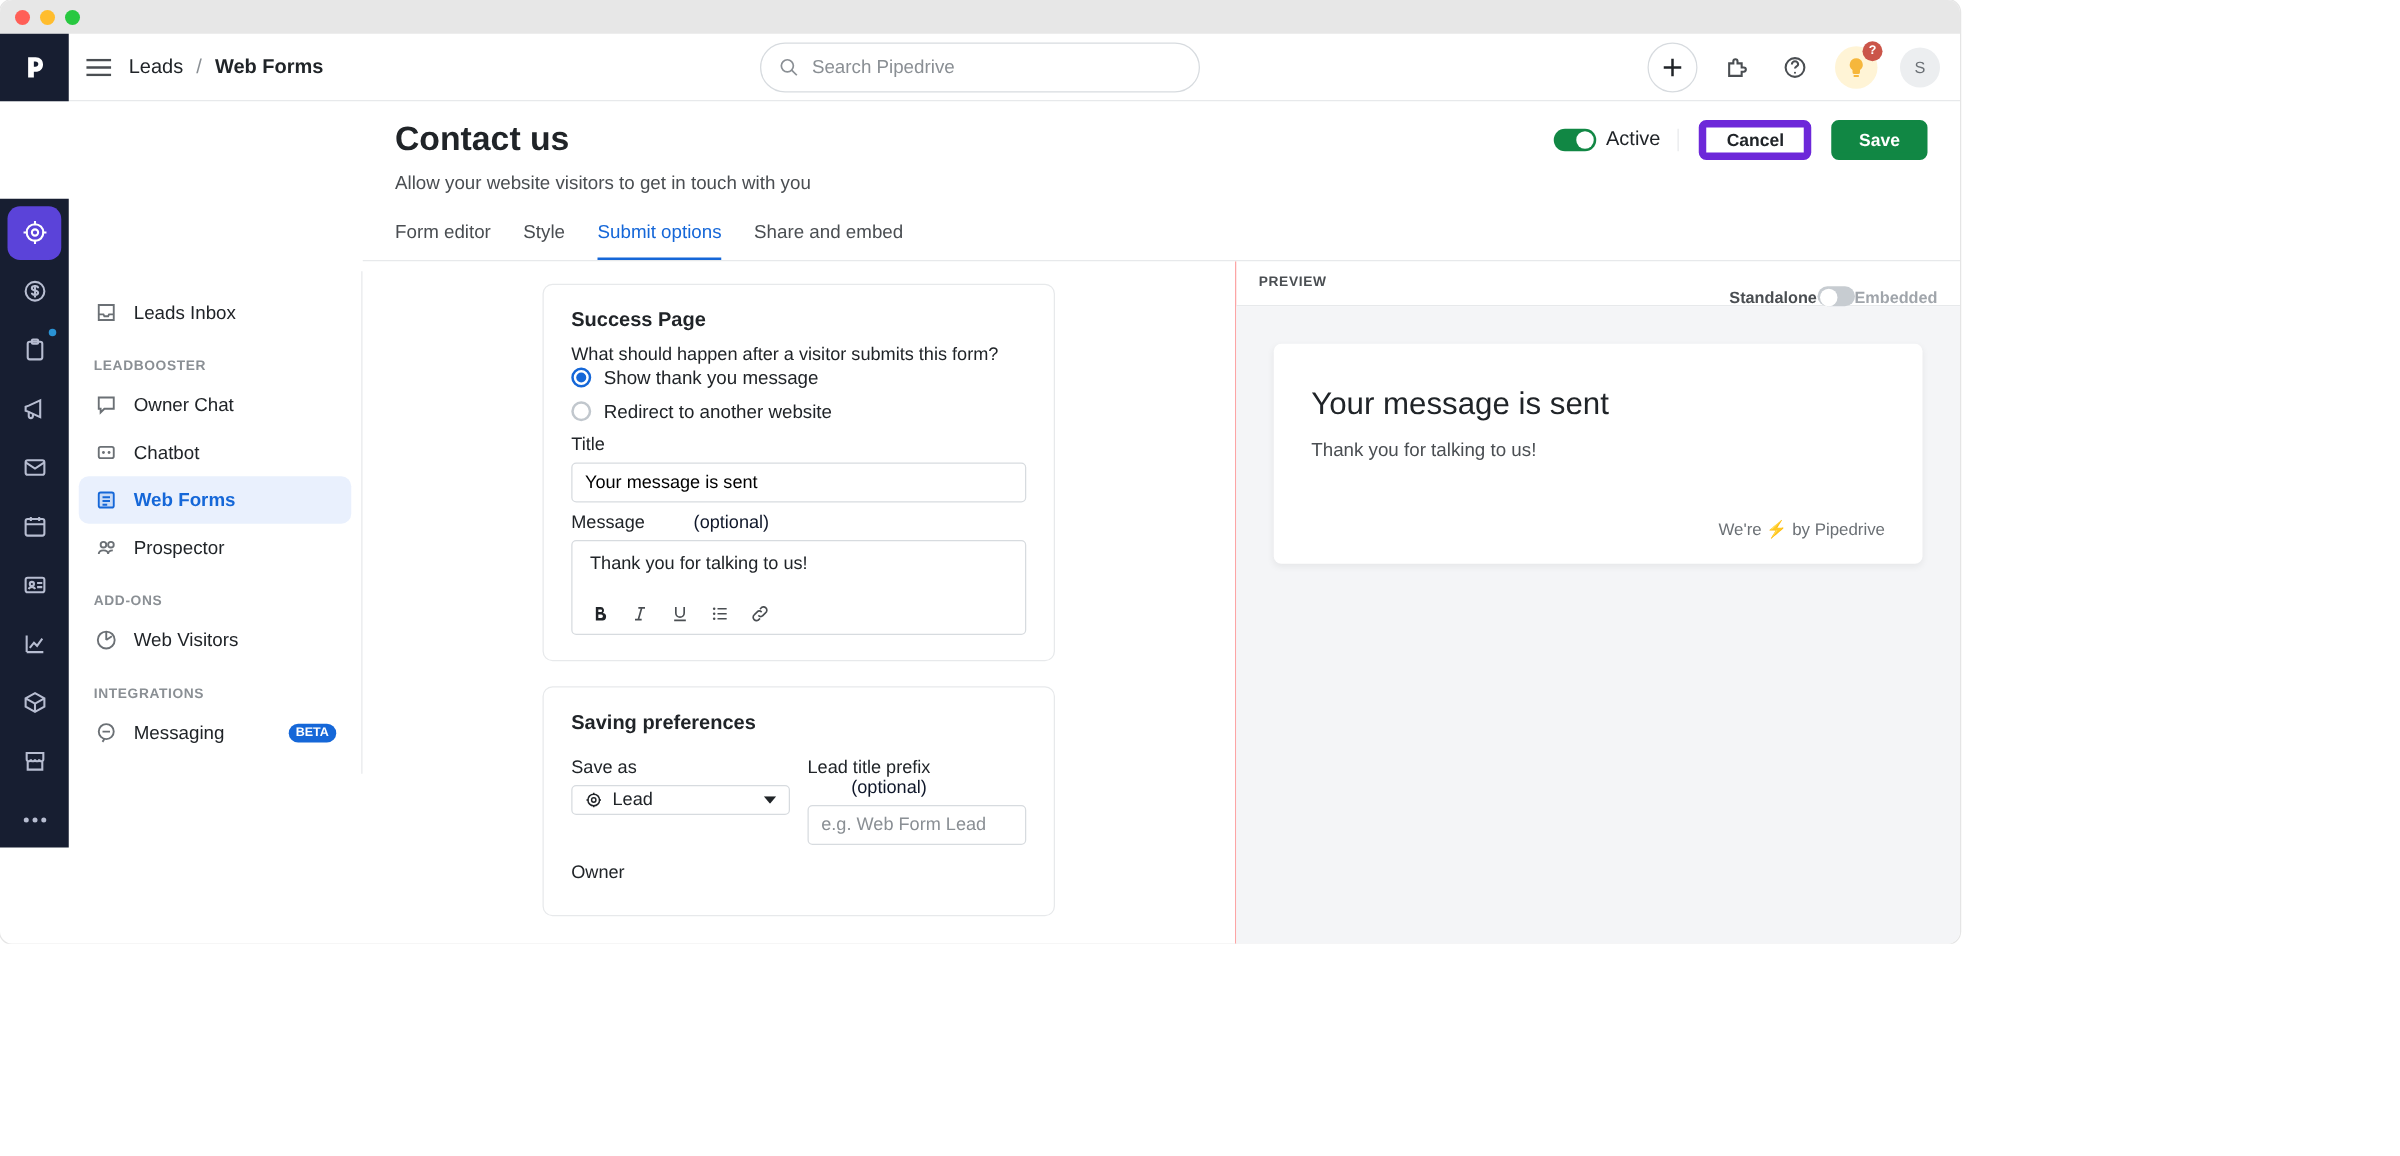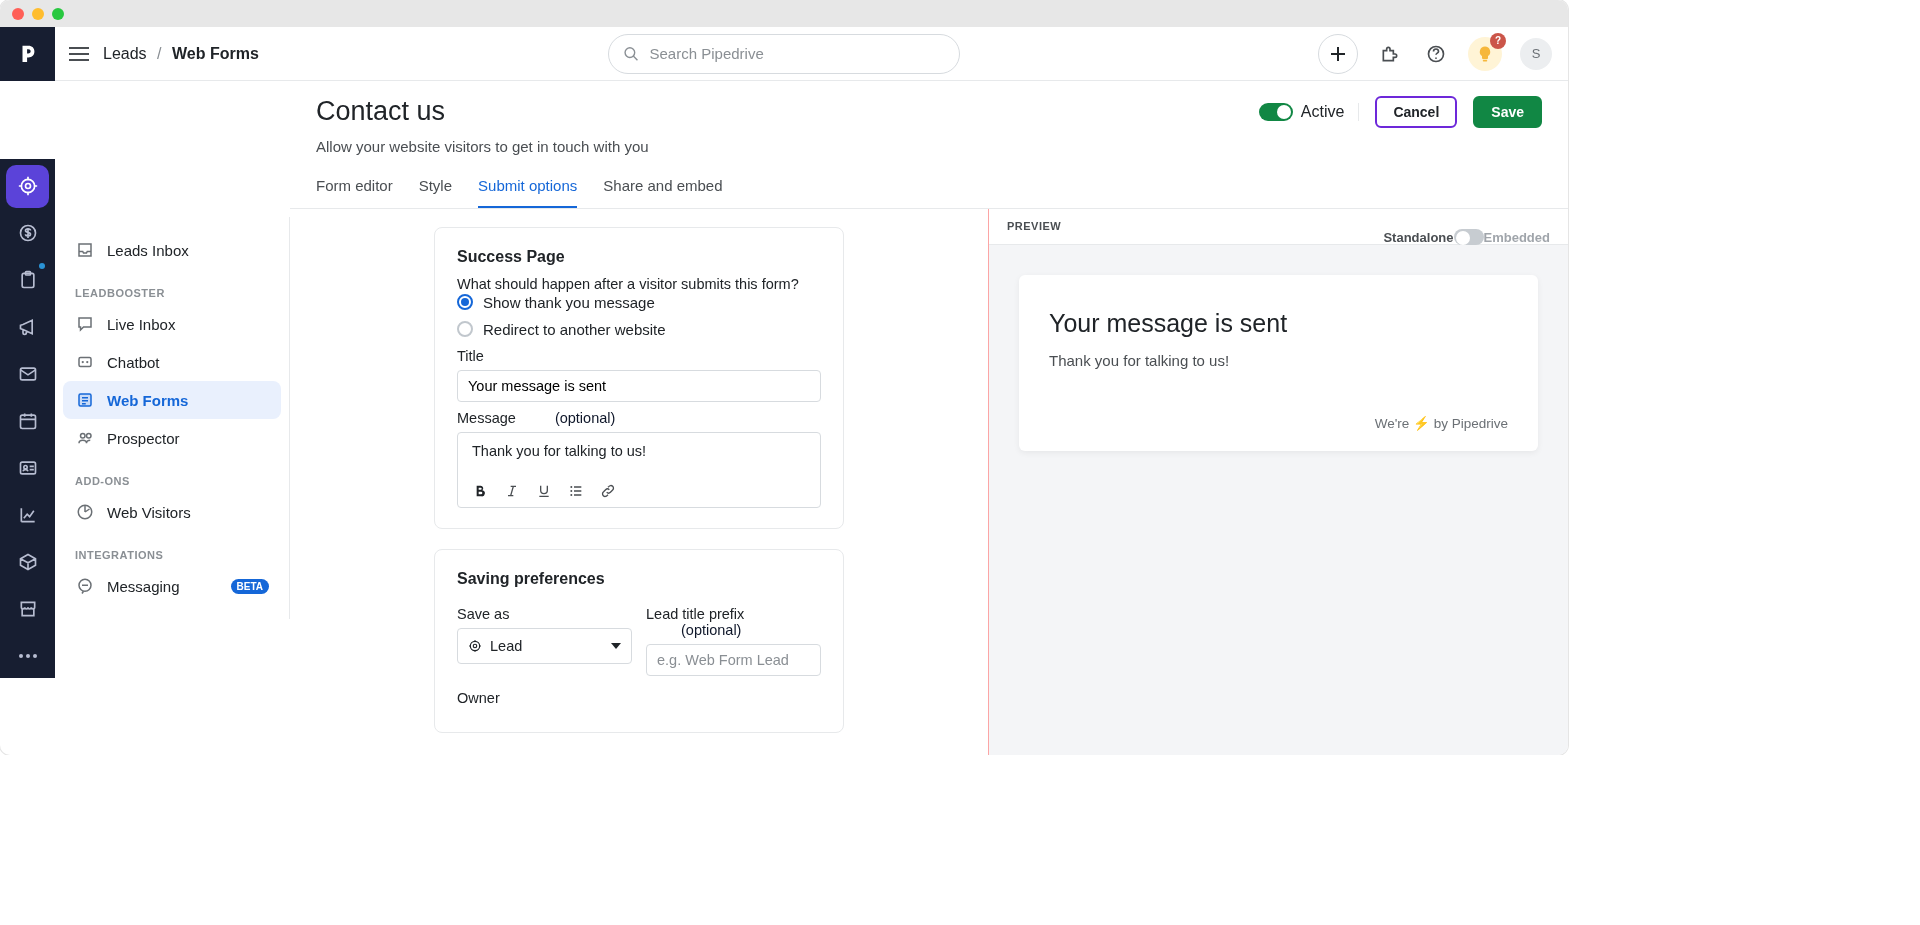--- a/index.html
+++ b/index.html
@@ -35,29 +35,29 @@
 .side-link { display:flex; align-items:center; gap:12px; padding:10px 12px; border-radius:8px; color:#202428; font-size:15px; cursor:pointer; }
 .side-link.active { background:#e9f0fd; color:#1567d8; font-weight:600; }
 .side-link .si { color:#6b7075; width:20px; display:flex; justify-content:center; }
 .side-link.active .si { color:#1567d8; }
 .side-head { font-size:11px; letter-spacing:0.5px; color:#8a8f94; font-weight:700; padding:18px 12px 6px; }
 .beta { margin-left:auto; background:#1567d8; color:#fff; font-size:10px; font-weight:700; padding:2px 6px; border-radius:999px; }
 
 .content { flex:1; display:flex; flex-direction:column; overflow:hidden; }
 .page-head { padding:22px 26px 0 26px; }
 .page-head-row { display:flex; align-items:center; }
-.page-title { font-size:27px; font-weight:400; }
+.page-title { font-size:27px; font-weight:700; }
 .page-sub { color:#4a4e52; font-size:15px; margin-top:10px; }
 .right-actions { margin-left:auto; display:flex; align-items:center; gap:16px; }
 .toggle-wrap { display:flex; align-items:center; gap:8px; padding-right:14px; border-right:1px solid #e7e9eb; }
 .toggle { width:34px; height:18px; border-radius:999px; background:#118744; position:relative; }
 .toggle::after { content:""; position:absolute; right:2px; top:2px; width:14px; height:14px; border-radius:50%; background:#fff; }
 .toggle.off { background:#c7ccd1; }
 .toggle.off::after { left:2px; right:auto; }
-.btn { height:32px; padding:0 16px; border-radius:6px; font-size:14px; font-weight:600; border:2px solid #6d28d9; background:#fff; display:flex; align-items:center; cursor:pointer; }
+.btn { height:32px; padding:0 16px; border-radius:6px; font-size:14px; font-weight:600; border:6px solid #6d28d9; background:#fff; display:flex; align-items:center; cursor:pointer; }
 .btn.primary { background:#118744; border-color:#118744; color:#fff; }
 
 .tabs { display:flex; gap:26px; padding:0 26px; margin-top:22px; border-bottom:1px solid #e7e9eb; }
 .tab { padding:0 0 12px 0; font-size:15px; color:#4a4e52; cursor:pointer; }
 .tab.active { color:#1567d8; font-weight:500; border-bottom:2px solid #1567d8; }
 
 .workspace { flex:1; display:flex; overflow:hidden; }
 .form-col { flex:1; overflow-y:auto; padding:18px 0 30px 0; display:flex; justify-content:center; }
 .form-inner { width:410px; display:flex; flex-direction:column; gap:20px; }
 .card { border:1px solid #e7e9eb; border-radius:8px; padding:20px 22px; }
@@ -69,21 +69,21 @@
 .radio.on::after { content:""; position:absolute; inset:2px; border-radius:50%; background:#1567d8; }
 .label { font-size:14.5px; color:#202428; margin:8px 0 6px; }
 .opt { color:#0f172a;margin-left:35px; }
 .input { width:100%; height:32px; border:1px solid #d7dbdf; border-radius:4px; padding:0 10px; font-size:14.5px; outline:none; }
 .input::placeholder { color:#8a8f94; }
 .rte { border:1px solid #d7dbdf; border-radius:4px; padding:10px 14px 8px; }
 .rte-content { min-height:30px; font-size:14.5px; color:#202428; margin-bottom:10px; outline:none; }
 .rte-tools { display:flex; gap:16px; color:#4a4e52; }
 .row2 { display:flex; gap:14px; }
 .col { flex:1; }
-.select { height:36px; border:1px solid #d7dbdf; border-radius:4px; display:flex; align-items:center; padding:0 10px; font-size:14.5px; gap:8px; cursor:pointer; }
+.select { height:24px; border:1px solid #d7dbdf; border-radius:4px; display:flex; align-items:center; padding:0 10px; font-size:14.5px; gap:8px; cursor:pointer; }
 .select .caret { margin-left:auto; }
 
 .preview-col { width:580px; border-left:1px solid #fca5a5; display:flex; flex-direction:column; }
 .preview-head { height:36px; display:flex; align-items:center; padding:0 18px; border-bottom:1px solid #e7e9eb; font-size:11px; letter-spacing:0.5px; font-weight:700; color:#4a4e52; }
 .preview-head .mode { margin-left:auto; display:flex; align-items:center; font-size:13px; font-weight:700; letter-spacing:0; text-transform:none;margin-top:22px; }
 .mode .dim { color:#a0a5ab; }
 .preview-body { flex:1; background:#f4f5f7; padding:30px; overflow:auto; }
 .preview-card { background:#fff; border-radius:6px; box-shadow:0 2px 6px rgba(0,0,0,0.06); padding:34px 30px 20px; }
 .preview-card h2 { font-size:25px; font-weight:500; margin-bottom:14px; }
 .preview-card p { font-size:15px; color:#4a4e52; }
@@ -234,21 +234,21 @@
           </span>
           <span>Leads Inbox</span>
         </div>
       <div class="side-head">LEADBOOSTER</div>
       <div class="side-link">
           <span class="si">
             <svg width="18" height="18" viewBox="0 0 24 24">
               <path fill="none" stroke="currentColor" stroke-width="2" d="M4 4h16v12H10l-4 4v-4H4z"></path>
             </svg>
           </span>
-          <span>Live Inbox</span>
+          <span>Owner Chat</span>
         </div>
       <div class="side-link">
           <span class="si">
             <svg width="18" height="18" viewBox="0 0 24 24">
               <rect x="4" y="6" width="16" height="12" rx="2" fill="none" stroke="currentColor" stroke-width="2"></rect>
               <circle cx="9" cy="12" r="1.5" fill="currentColor"></circle>
               <circle cx="15" cy="12" r="1.5" fill="currentColor"></circle>
             </svg>
           </span>
           <span>Chatbot</span>

